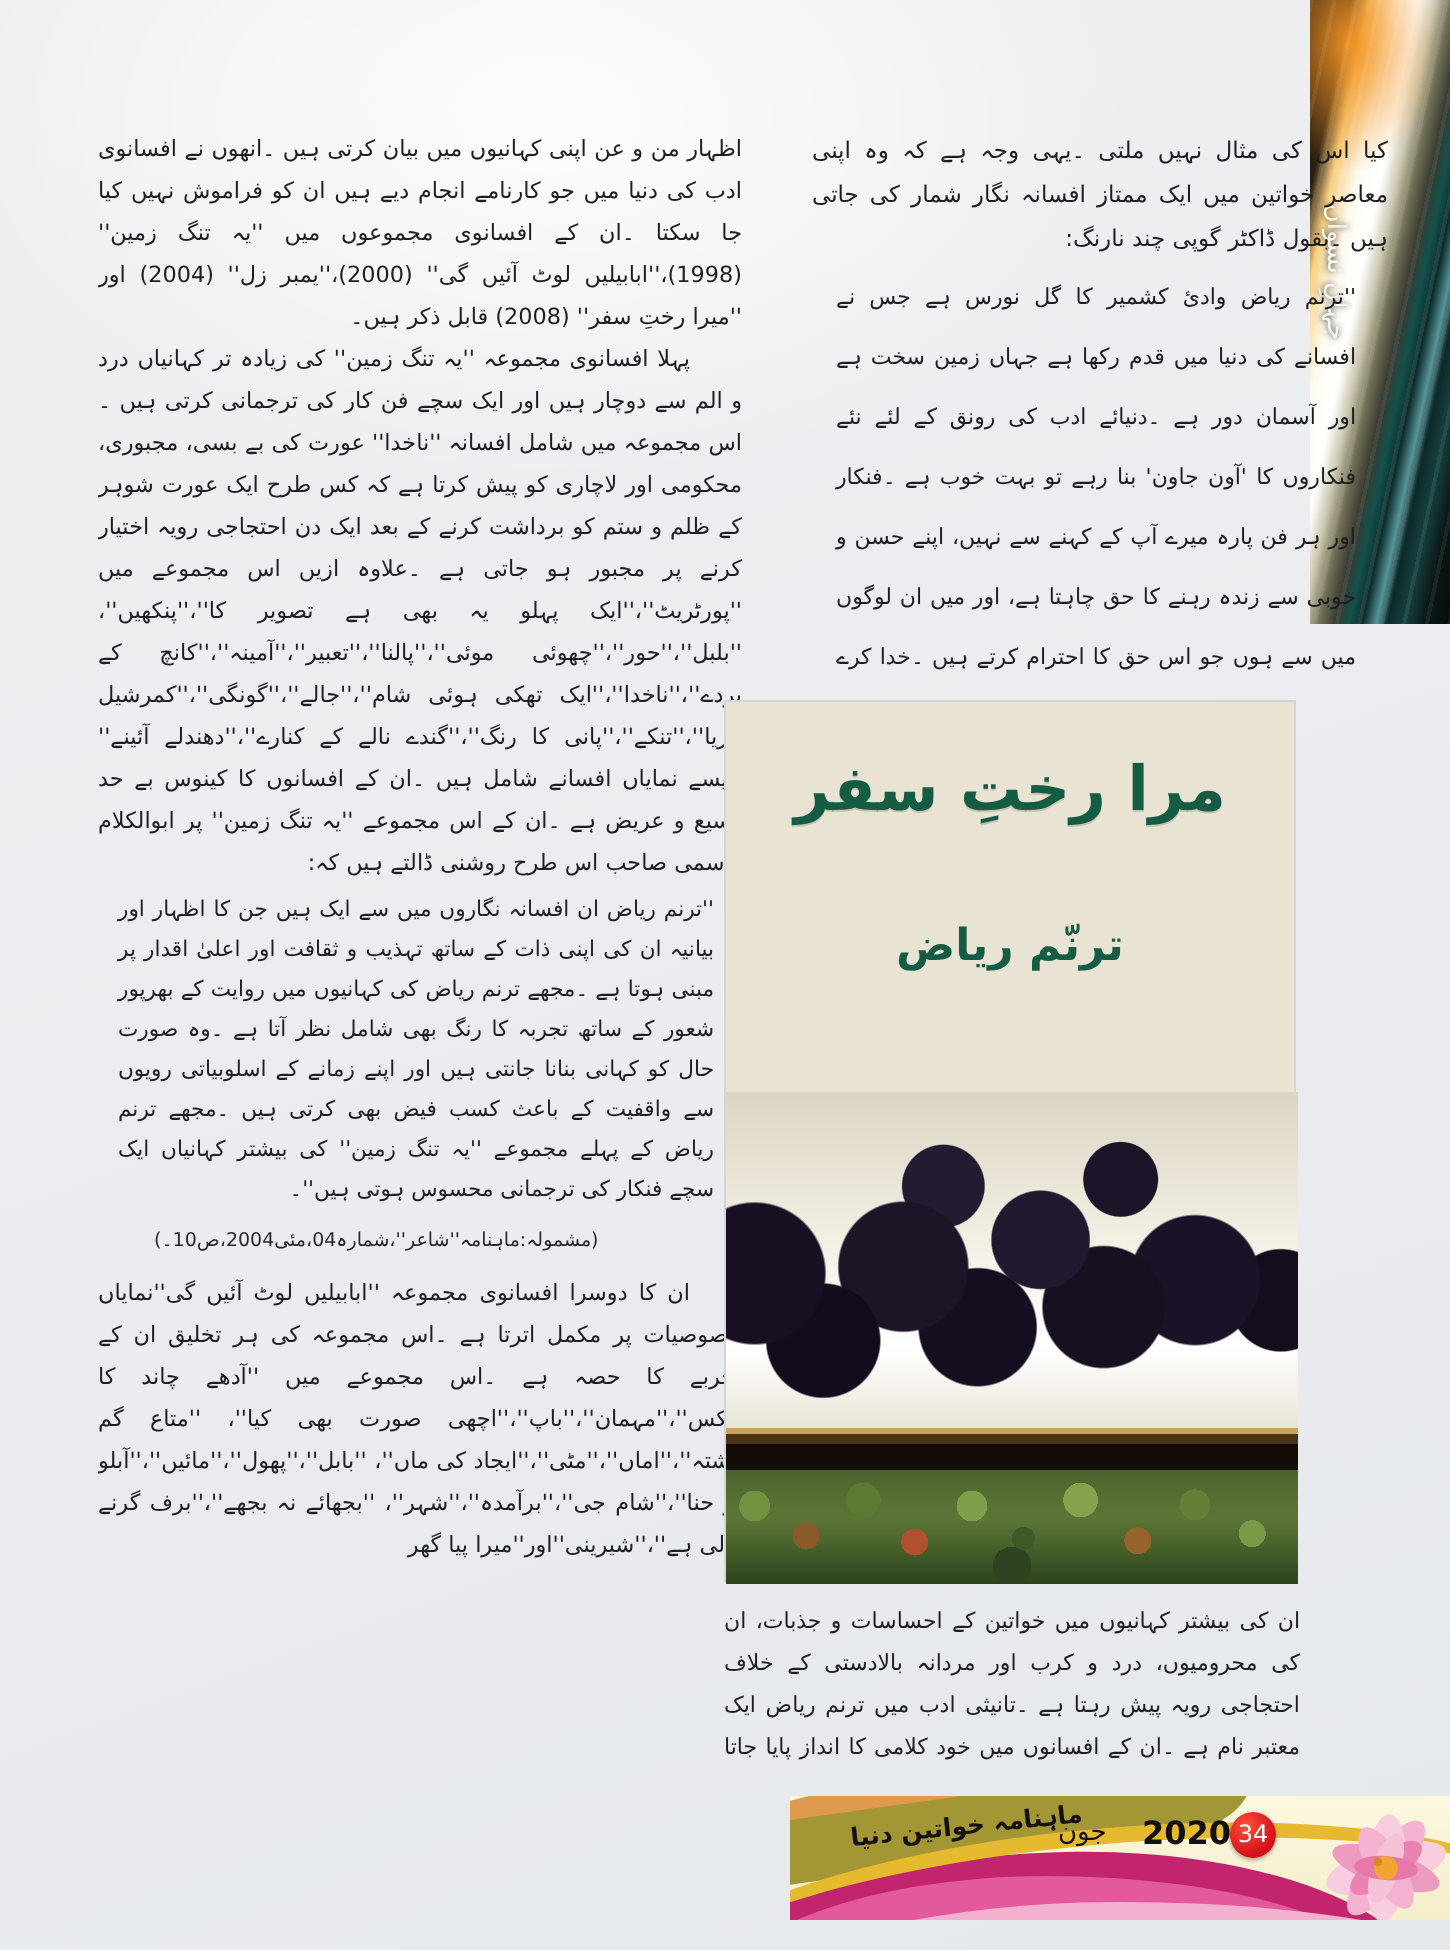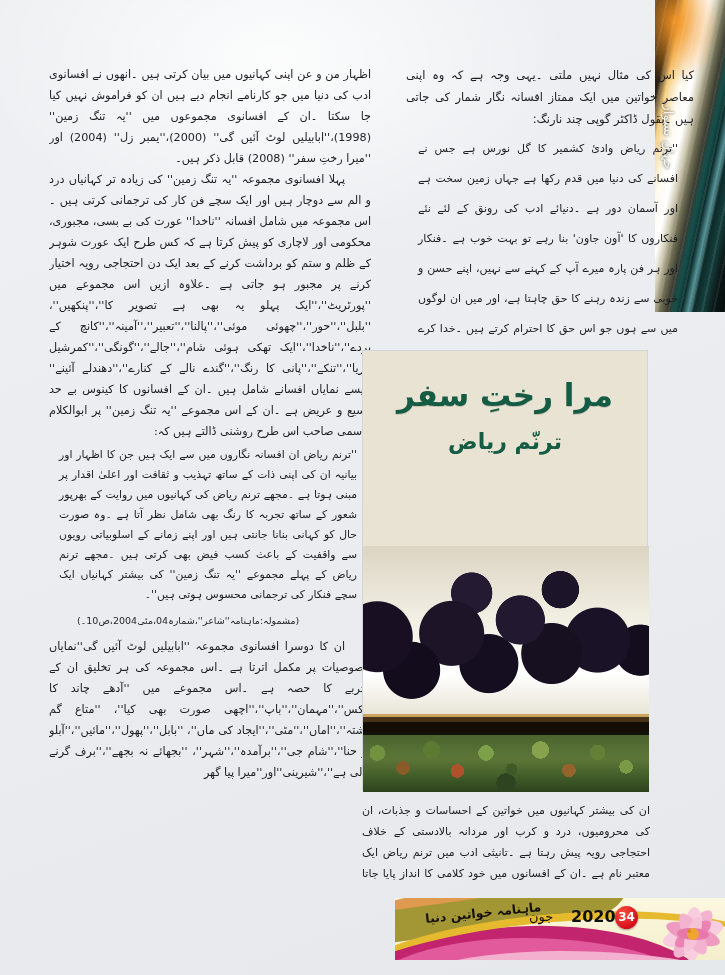--- a/index.html
+++ b/index.html
@@ -46,21 +46,21 @@
   .col-right-top .citation{padding-left:6px; margin-top:4px;}
   .col-right-bottom{position:absolute; left:362px; top:800px; width:288px; height:88px; overflow:hidden;
     font-size:11px; line-height:21px;}
   
   .cover{position:absolute; left:362px; top:350px; width:286px; height:441px;
     background:#e9e3d3; border:1px solid #d3d6d9; box-sizing:border-box;}
   .cover-top{position:absolute; left:0; top:0; width:100%; height:245px; text-align:center;}
   .cover-title{margin-top:26px; font-size:31px; font-weight:bold; color:#155c44; direction:rtl;
     text-shadow:0 1px 0 rgba(0,0,0,.15);}
   .cover-sub{margin-top:4px; font-size:14px; color:#15150f; direction:rtl;}
-  .cover-author{margin-top:16px; font-size:22px; font-weight:bold; color:#155c44; direction:rtl;}
+  .cover-author{margin-top:48px; font-size:22px; font-weight:bold; color:#155c44; direction:rtl;}
   .cover-photo{position:absolute; left:0; top:195px; width:286px; height:168px;
     background:
       radial-gradient(circle 36px at 5% 54%, #181022 0 97%, rgba(0,0,0,0) 100%),
       radial-gradient(circle 29px at 17% 74%, #120c1c 0 97%, rgba(0,0,0,0) 100%),
       radial-gradient(circle 33px at 31% 52%, #1d1428 0 97%, rgba(0,0,0,0) 100%),
       radial-gradient(circle 30px at 44% 70%, #140e20 0 97%, rgba(0,0,0,0) 100%),
       radial-gradient(circle 25px at 55% 44%, #221830 0 97%, rgba(0,0,0,0) 100%),
       radial-gradient(circle 31px at 66% 64%, #171020 0 97%, rgba(0,0,0,0) 100%),
       radial-gradient(circle 33px at 82% 56%, #1a1226 0 97%, rgba(0,0,0,0) 100%),
       radial-gradient(circle 26px at 97% 62%, #130d1e 0 97%, rgba(0,0,0,0) 100%),
@@ -98,21 +98,21 @@
   .f-wave2{position:absolute; left:-42px; top:40px; width:340px; height:84px;
     background:#e25a9b; border-radius:50% 50% 0 0 / 82% 62% 0 0;}
   .f-wave3{position:absolute; left:-30px; top:53px; width:390px; height:60px;
     background:#f3b1cf; border-radius:50% 50% 0 0 / 100% 70% 0 0;}
   .f-name{position:absolute; left:30px; top:7px; font-size:12.5px; color:#15100a;
     direction:rtl; transform:rotate(-6deg); white-space:nowrap; font-weight:bold;}
   .f-month{position:absolute; left:134px; top:11px; font-size:13px; color:#101010; direction:rtl;}
   .f-year{position:absolute; left:176px; top:9px; font-size:16px; font-weight:bold; color:#101010;}
   .f-badge{position:absolute; left:220px; top:8px; width:23px; height:23px; border-radius:50%;
     background:radial-gradient(circle at 35% 30%, #ff4d3a, #d40f1c 70%);
-    color:#ffffff; font-weight:bold; font-size:12px; line-height:23px; text-align:center;
+    color:#ffffff; font-weight:normal; font-size:12px; line-height:23px; text-align:center;
     box-shadow:0 1px 2px rgba(0,0,0,.35);}
   .f-lotus{position:absolute; right:-4px; top:-2px;}
 </style>
 </head>
 <body>
 
 <div class="page">
 
   <div class="banner">
     <div class="banner-streaks"></div>

